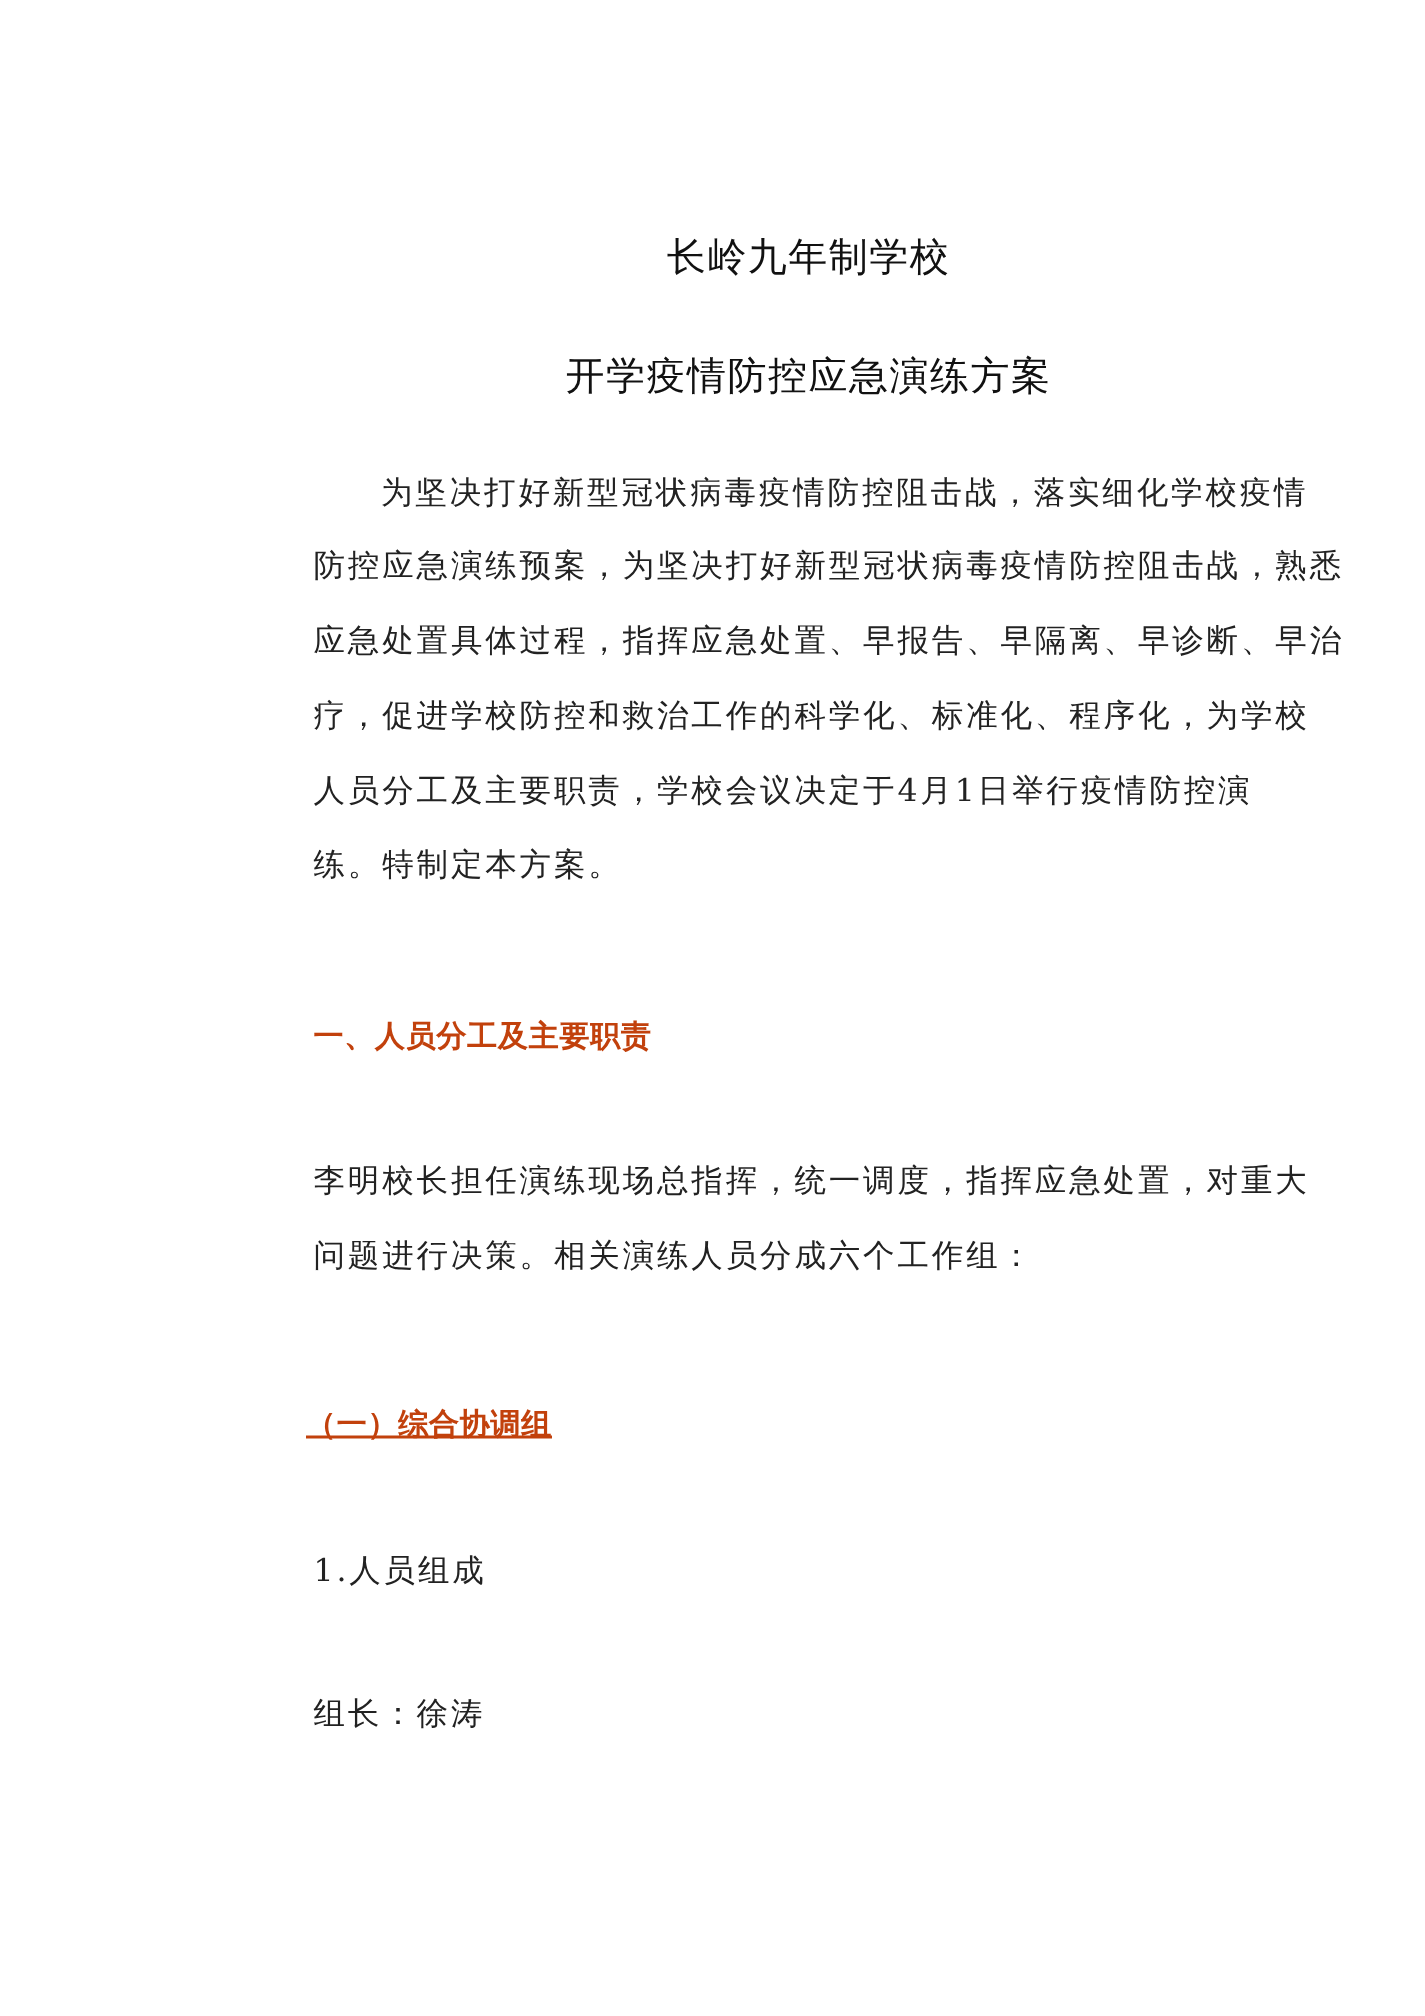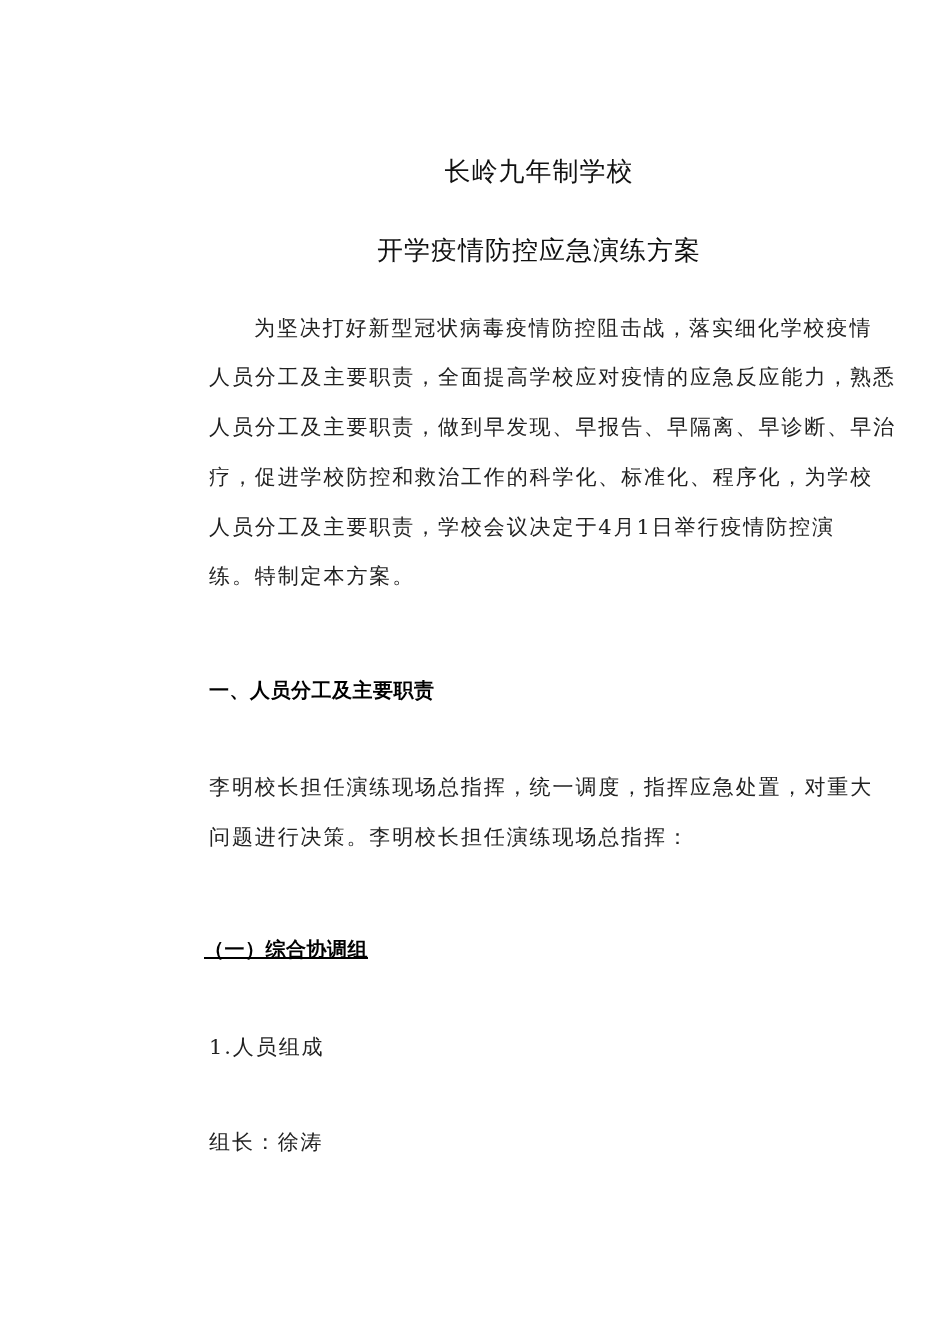--- a/index.html
+++ b/index.html
@@ -46,47 +46,47 @@
   }
   .indent { left: 190px; }
 
   .heading {
     position: absolute;
     left: 145px;
     font-family: "DejaVu Sans", "Liberation Sans", sans-serif;
     font-weight: bold;
     font-size: 20px;
     letter-spacing: 0.5px;
-    color: #000000;
+    color: #c2410c;
     white-space: nowrap;
     line-height: 30px;
   }
 </style>
 </head>
 <body>
 
 <div class="page">
 
   <div class="title title-1">长岭九年制学校</div>
   <div class="title title-2">开学疫情防控应急演练方案</div>
 
   <div>
     <div class="body-line indent" style="top:313px;">为坚决打好新型冠状病毒疫情防控阻击战，落实细化学校疫情</div>
-    <div class="body-line" style="top:362px;">人员分工及主要职责，全面提高学校应对疫情的应急反应能力，熟悉</div>
-    <div class="body-line" style="top:412px;">人员分工及主要职责，做到早发现、早报告、早隔离、早诊断、早治</div>
+    <div class="body-line" style="top:362px;">防控应急演练预案，为坚决打好新型冠状病毒疫情防控阻击战，熟悉</div>
+    <div class="body-line" style="top:412px;">应急处置具体过程，指挥应急处置、早报告、早隔离、早诊断、早治</div>
     <div class="body-line" style="top:462px;text-align:center;">疗，促进学校防控和救治工作的科学化、标准化、程序化，为学校</div>
     <div class="body-line" style="top:512px;">人员分工及主要职责，学校会议决定于4月1日举行疫情防控演</div>
     <div class="body-line" style="top:561px;text-align:center;">练。特制定本方案。</div>
   </div>
 
   <div class="heading" style="top:675px;">一、人员分工及主要职责</div>
 
   <div>
     <div class="body-line" style="top:772px;">李明校长担任演练现场总指挥，统一调度，指挥应急处置，对重大</div>
-    <div class="body-line" style="top:822px;">问题进行决策。李明校长担任演练现场总指挥：</div>
+    <div class="body-line" style="top:822px;">问题进行决策。相关演练人员分成六个工作组：</div>
   </div>
 
   <div class="heading" style="top:934px; left:140px;text-decoration:underline;">（一）综合协调组</div>
 
   <div class="body-line" style="top:1032px;text-align:right;">1.人员组成</div>
 
   <div class="body-line" style="top:1127px;">组长：徐涛</div>
 
 </div>
 

